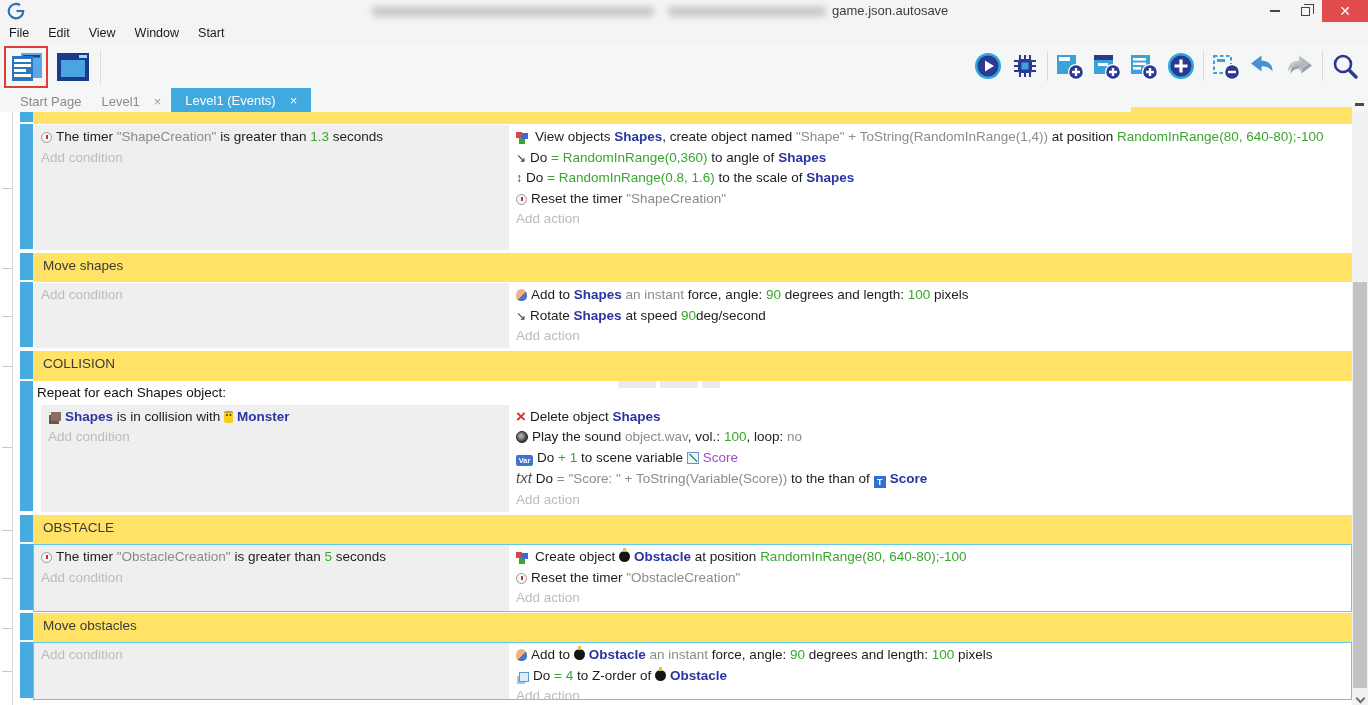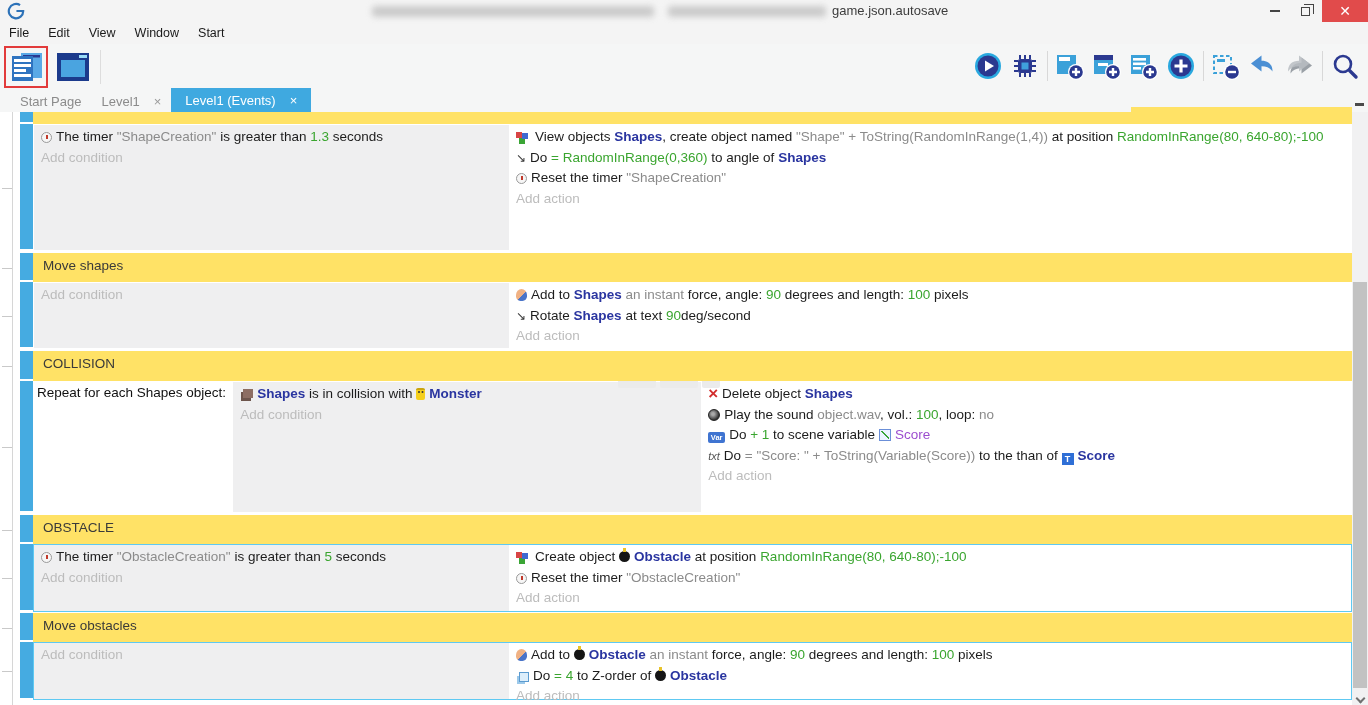--- a/index.html
+++ b/index.html
@@ -56,21 +56,21 @@
   .tick { position:absolute; left:2px; width:10px; height:1px; background:#c9c9c9; }
   .rows { position:absolute; left:0; top:0; right:0; }
   .row { display:flex; padding-left:20px; }
   .bluebar { width:13px; background:#45abe1; margin-bottom:2px; flex:none; }
   .rowbody { flex:1; display:flex; min-width:0; }
   .comment { flex:1; background:#ffe266; color:#3a3a3a; font-size:13.5px; padding:5px 10px; }
   .ebox { flex:1; display:flex; border:1px solid transparent; min-width:0; }
   .ebox.sel { border-color:#5ec9f2; }
   .conds { width:475px; flex:none; background:#efeff0; padding:2px 8px 2px 7px; }
   .acts { flex:1; background:#fff; padding:2px 8px 2px 7px; min-width:0; }
-  .fe { flex:1; display:flex; flex-direction:row; border:1px solid transparent; min-width:0; }
+  .fe { flex:1; display:flex; flex-direction:column; border:1px solid transparent; min-width:0; }
   .fe-header { font-size:13.5px; color:#111; padding:3px 0 2px 3px; background:#fff; height:23px; }
   .fe-inner { display:flex; margin-left:7px; flex:1; min-width:0; }
   .fe-inner .conds { width:468px; }
   .line { font-size:13.5px; line-height:20.5px; color:#1c1c1c; }
   .sk { color:#1c1c1c; } .so { color:#2a35a0; font-weight:bold; }
   .se { color:#3aa52f; } .sg { color:#8b8b8b; }
   .sv { color:#9c4dcf; } .sp { color:#bcbcbc; }
   .gray-tab { position:absolute; background:#ebebeb; height:7px; border-radius:0 0 2px 2px; }
 
   
@@ -81,21 +81,21 @@
   .i-create { width:6px; height:6px; background:#d84545; vertical-align:3px;
     box-shadow:6px 1px 0 #3f68d0, 3px 6px 0 #3aa535; margin-right:13px; }
   .i-arrow { color:#3a3a3a; font-size:12px; width:auto; margin-right:4px; vertical-align:0; }
   .i-delete { color:#d22d2d; font-weight:bold; font-size:17px; line-height:13px; vertical-align:-1px; margin-right:4px; }
   .i-force { width:11px; height:12px; border-radius:50% 50% 40% 40%;
     background:linear-gradient(135deg,#f0b183 55%,#4a74c8 55%); }
   .i-sound { width:12px; height:12px; border-radius:50%; border:1px solid #222;
     background:radial-gradient(circle at 40% 40%, #aaa 15%, #333 70%); }
   .i-var { width:17px; height:11px; background:#3f74d1; color:#fff; font-size:7.5px; font-weight:bold;
     text-align:center; line-height:11px; border-radius:2px; vertical-align:-1px; }
-  .i-txt { font-style:italic; color:#555; font-size:11px; width:auto; vertical-align:0; }
+  .i-txt { font-style:italic; color:#555; font-size:15px; width:auto; vertical-align:0; }
   .i-scenevar { width:12px; height:12px; background:#eef4ff; border:1px solid #6b8fd8; position:relative; }
   .i-scenevar::after { content:''; position:absolute; left:1px; top:1px; width:8px; height:8px;
     background:linear-gradient(45deg,transparent 44%,#3aa535 44%,#3aa535 62%,transparent 62%); }
   .i-textobj { width:12px; height:12px; background:#2f6fd6; color:#fff; font-size:9px; font-weight:bold;
     text-align:center; line-height:12px; }
   .i-zorder { width:10px; height:10px; border:1px solid #5b9bd0; background:#dceefb;
     box-shadow:-3px 3px 0 -1px #9cc9ea; margin-left:3px; }
   .i-shapes { width:10px; height:9px; background:#8d6e63; box-shadow:-2px 3px 0 #6d554c;
     margin-left:3px; vertical-align:0; }
   .i-monster { width:9px; height:12px; border-radius:2px; background:#f5cf1b;
@@ -283,20 +283,21 @@
           <div class="bluebar"></div>
           <div class="rowbody" style="height: 127px;">
             <div class="ebox">
               <div class="conds">
                 <div class="line"><span class="mi i-timer"></span><span class="sk">The timer </span><span class="sg">"ShapeCreation"</span><span class="sk"> is greater than </span><span class="se">1.3</span><span class="sk"> seconds</span></div>
                 <div class="line"><span class="sp">Add condition</span></div>
               </div>
               <div class="acts">
                 <div class="line"><span class="mi i-create"></span><span class="sk">View objects </span><span class="so">Shapes</span><span class="sk">, create object named </span><span class="sg">"Shape" + ToString(RandomInRange(1,4))</span><span class="sk"> at position </span><span class="se">RandomInRange(80, 640-80);-100</span></div>
                 <div class="line"><span class="mi i-arrow">↘</span><span class="sk">Do </span><span class="se">= RandomInRange(0,360)</span><span class="sk"> to angle of </span><span class="so">Shapes</span></div>
+                <div class="line"><span class="mi i-arrow">↕</span><span class="sk">Do </span><span class="se">= RandomInRange(0.8, 1.6)</span><span class="sk"> to the scale of </span><span class="so">Shapes</span></div>
                 <div class="line"><span class="mi i-timer"></span><span class="sk">Reset the timer </span><span class="sg">"ShapeCreation"</span></div>
                 <div class="line"><span class="sp">Add action</span></div>
               </div>
             </div>
           </div>
         </div>
         <div class="row" style="margin-top: 2px;">
           <div class="bluebar"></div>
           <div class="rowbody" style="height: 29px;">
             <div class="comment">Move shapes</div>
@@ -304,21 +305,21 @@
         </div>
         <div class="row" style="margin-top: 0px;">
           <div class="bluebar"></div>
           <div class="rowbody" style="height: 67px;">
             <div class="ebox">
               <div class="conds">
                 <div class="line"><span class="sp">Add condition</span></div>
               </div>
               <div class="acts">
                 <div class="line"><span class="mi i-force"></span><span class="sk">Add to </span><span class="so">Shapes</span><span class="sg"> an instant</span><span class="sk"> force, angle: </span><span class="se">90</span><span class="sk"> degrees and length: </span><span class="se">100</span><span class="sk"> pixels</span></div>
-                <div class="line"><span class="mi i-arrow">↘</span><span class="sk">Rotate </span><span class="so">Shapes</span><span class="sk"> at text </span><span class="se">90</span><span class="sk">deg/second</span></div>
+                <div class="line"><span class="mi i-arrow">↘</span><span class="sk">Rotate </span><span class="so">Shapes</span><span class="sk"> at speed </span><span class="se">90</span><span class="sk">deg/second</span></div>
                 <div class="line"><span class="sp">Add action</span></div>
               </div>
             </div>
           </div>
         </div>
         <div class="row" style="margin-top: 2px;">
           <div class="bluebar"></div>
           <div class="rowbody" style="height: 30px;">
             <div class="comment">COLLISION</div>
           </div>

